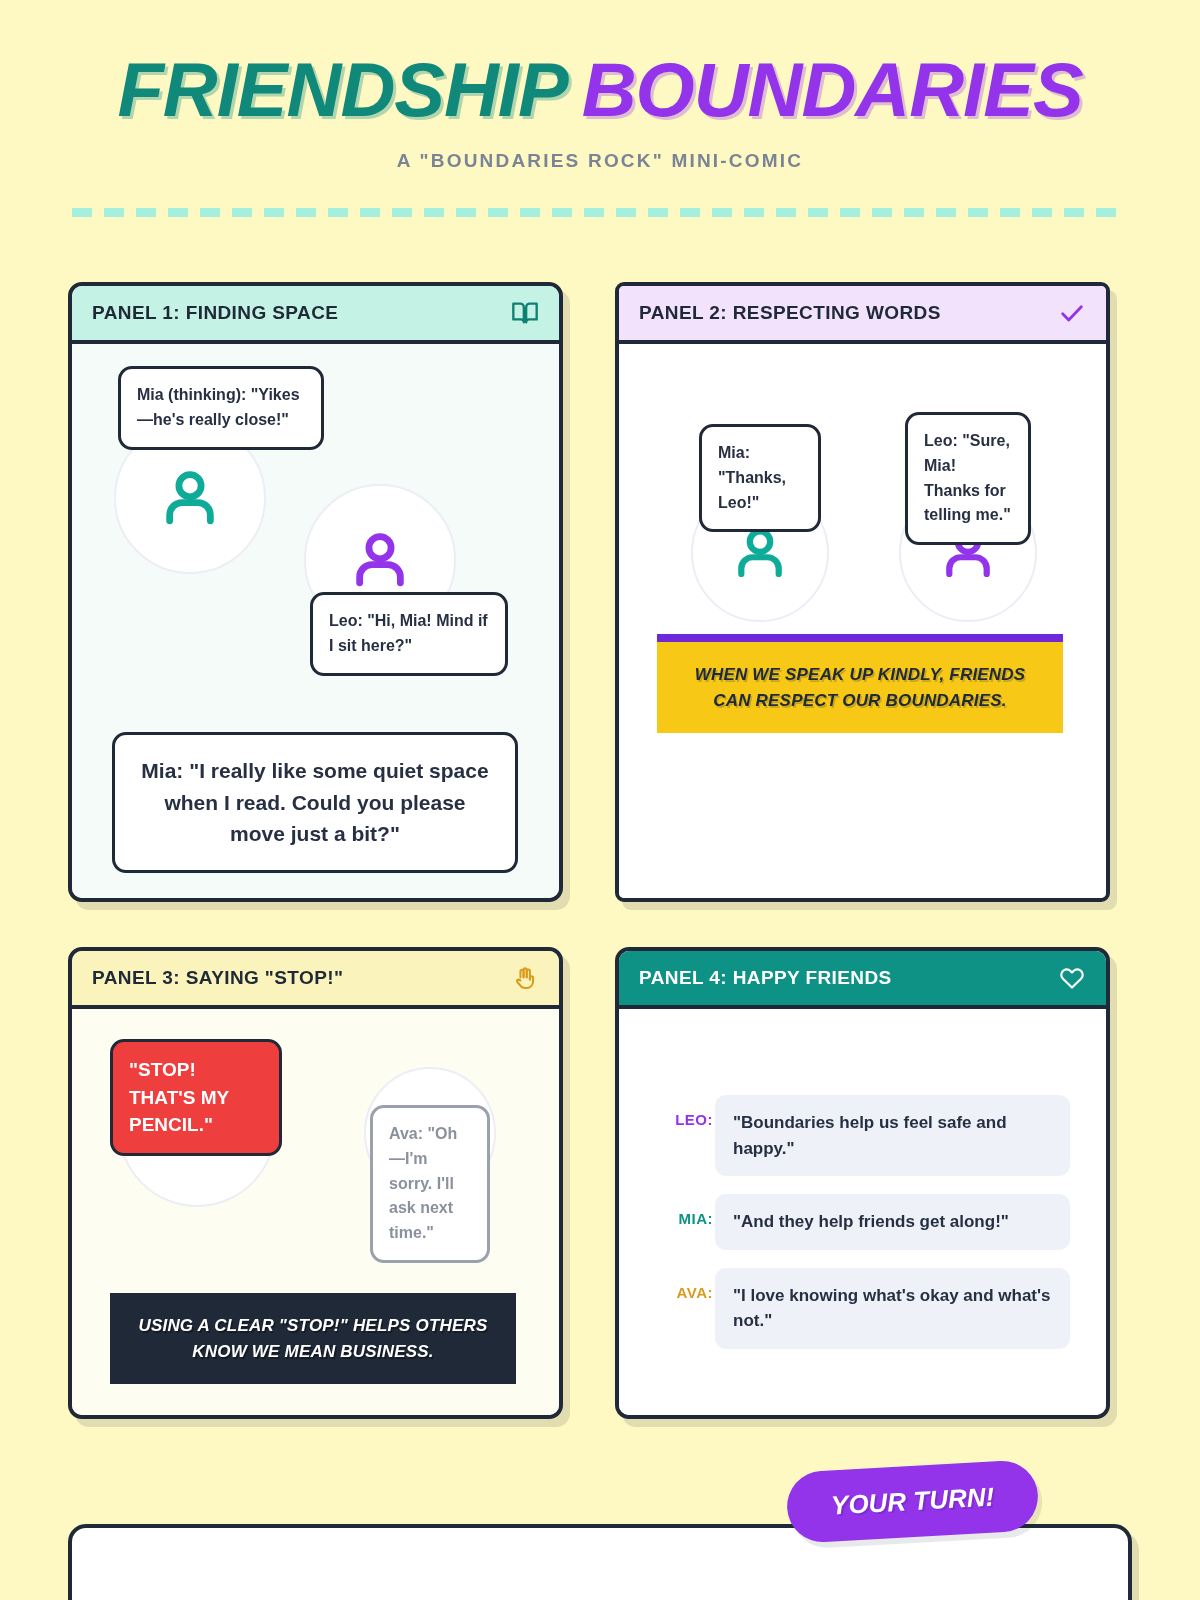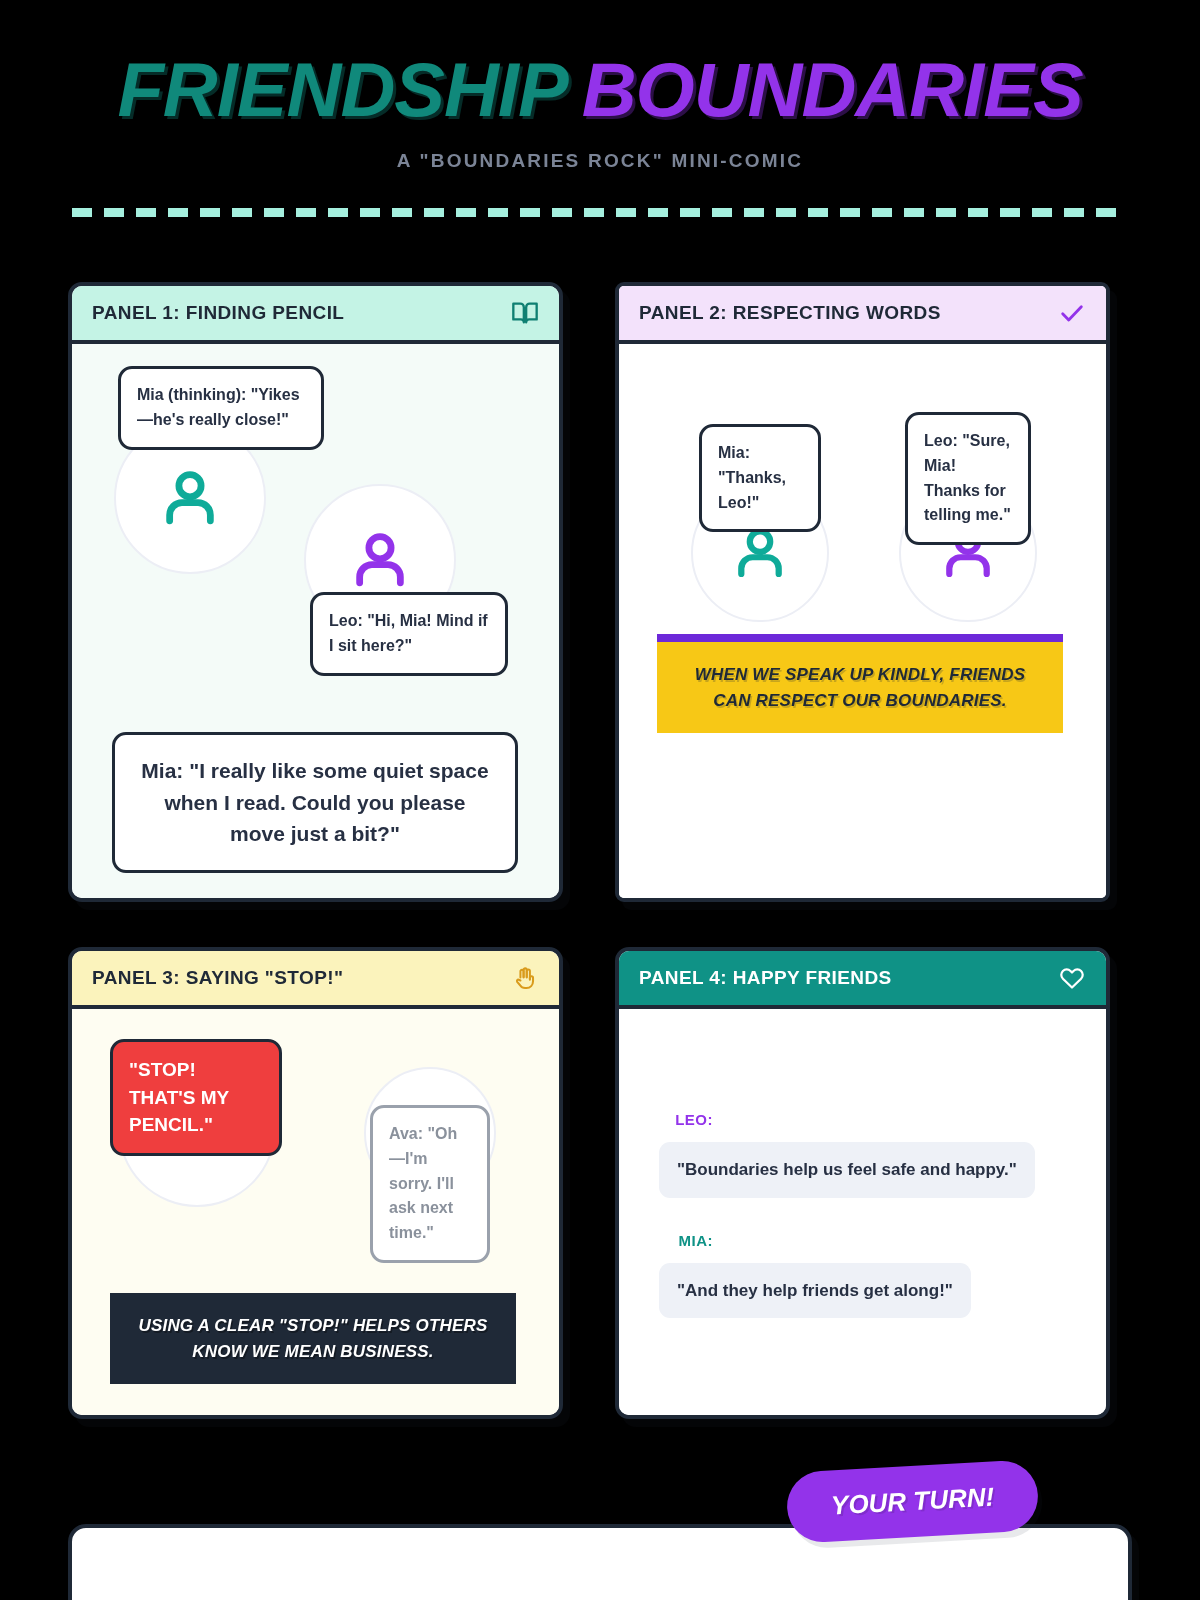--- a/index.html
+++ b/index.html
@@ -9,21 +9,21 @@
     height: 1600px;
     background: #f7f9fb;
     font-family: "Liberation Sans", sans-serif;
     overflow: hidden;
   }
 
   .page {
     position: relative;
     width: 1200px;
     height: 1600px;
-    background: #000000;
+    background: #fef9c3;
   }
 
   
   .header { padding-top: 52px; text-align: center; }
 
   .comic-title {
     font-size: 76px;
     font-weight: 900;
     font-style: italic;
     letter-spacing: -1px;
@@ -183,21 +183,21 @@
   
   .dialogue-list {
     position: absolute;
     top: 86px;
     left: 40px;
     right: 36px;
     display: flex;
     flex-direction: column;
     gap: 18px;
   }
-  .dialogue-row { display: flex; align-items: flex-start; gap: 14px; flex-direction: column; }
+  .dialogue-row { display: flex; align-items: flex-start; gap: 2px; }
   .dialogue-speaker {
     width: 54px;
     flex: none;
     text-align: right;
     font-size: 15px;
     font-weight: 800;
     letter-spacing: 0.5px;
     padding-top: 16px;
   }
   .dialogue-text {
@@ -250,21 +250,21 @@
       <span class="title-word-1">FRIENDSHIP</span><span class="title-word-2">BOUNDARIES</span>
     </div>
     <div class="comic-subtitle">A "BOUNDARIES ROCK" MINI-COMIC</div>
     <div class="divider"></div>
   </div>
 
   <div class="panel-grid">
 
     <div class="panel panel-1">
       <div class="panel-head head-mint">
-        <div class="panel-head-title">PANEL 1: FINDING PENCIL</div>
+        <div class="panel-head-title">PANEL 1: FINDING SPACE</div>
         <div class="panel-head-icon">
           <svg width="28" height="28" viewBox="0 0 24 24" fill="none" stroke="#0f7f72" stroke-width="2" stroke-linecap="round" stroke-linejoin="round">
             <path d="M2 4h6a3 3 0 0 1 3 3v13a2.5 2.5 0 0 0-2.5-2.5H2z"></path>
             <path d="M22 4h-6a3 3 0 0 0-3 3v13a2.5 2.5 0 0 1 2.5-2.5H22z"></path>
           </svg>
         </div>
       </div>
       <div class="panel-body body-mint">
 
         <div class="avatar" style="left:42px; top:78px; width:152px; height:152px;">
@@ -373,20 +373,24 @@
           <div class="dialogue-row">
             <div class="dialogue-speaker" style="color:#9333ea;">LEO:</div>
             <div class="dialogue-text">"Boundaries help us feel safe and happy."</div>
           </div>
 
           <div class="dialogue-row">
             <div class="dialogue-speaker" style="color:#0f9286;">MIA:</div>
             <div class="dialogue-text">"And they help friends get along!"</div>
           </div>
 
+          <div class="dialogue-row">
+            <div class="dialogue-speaker" style="color:#d99b1c;">AVA:</div>
+            <div class="dialogue-text">"I love knowing what's okay and what's not."</div>
+          </div>
 
         </div>
       </div>
     </div>
 
   </div>
 
   <div class="bottom-card"></div>
   <div class="your-turn-badge">YOUR TURN!</div>
 

